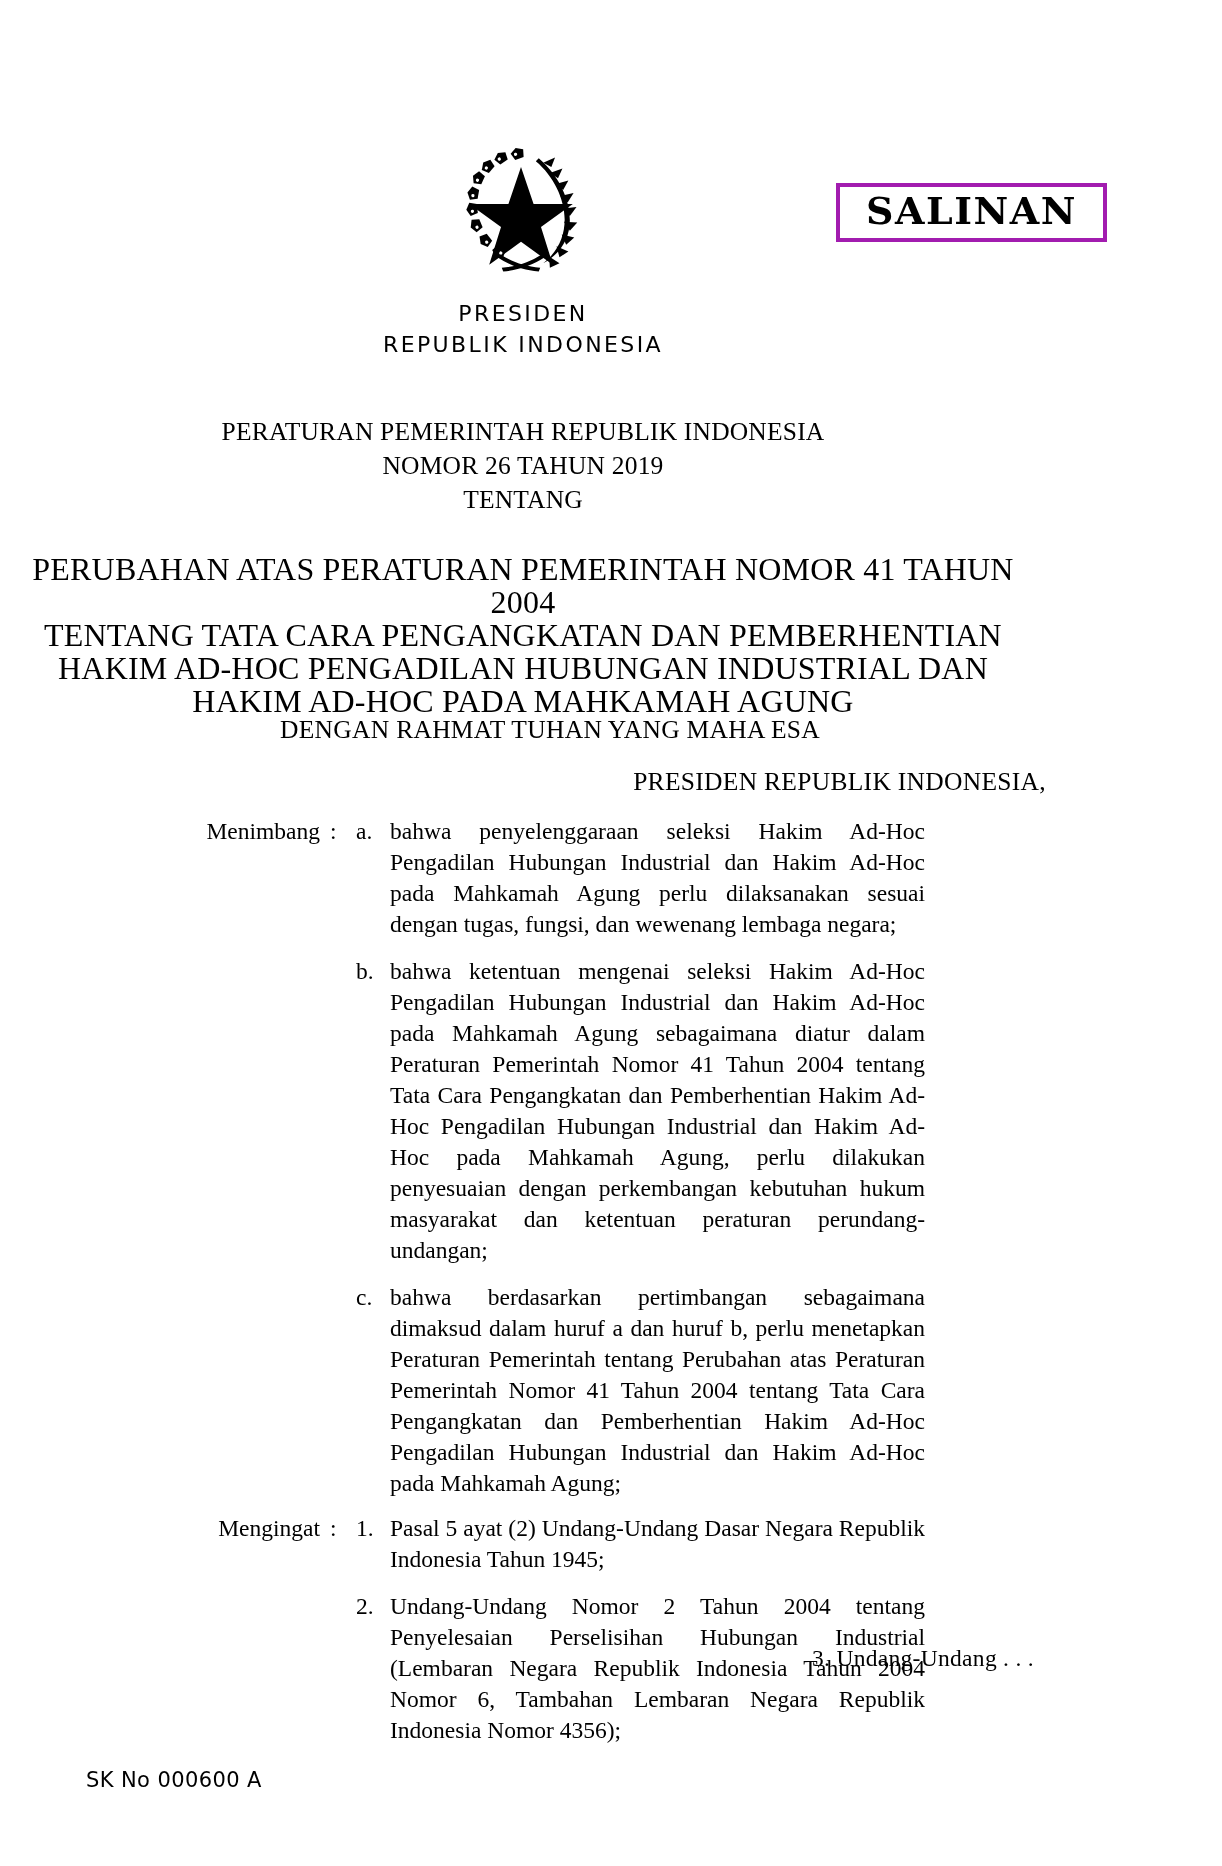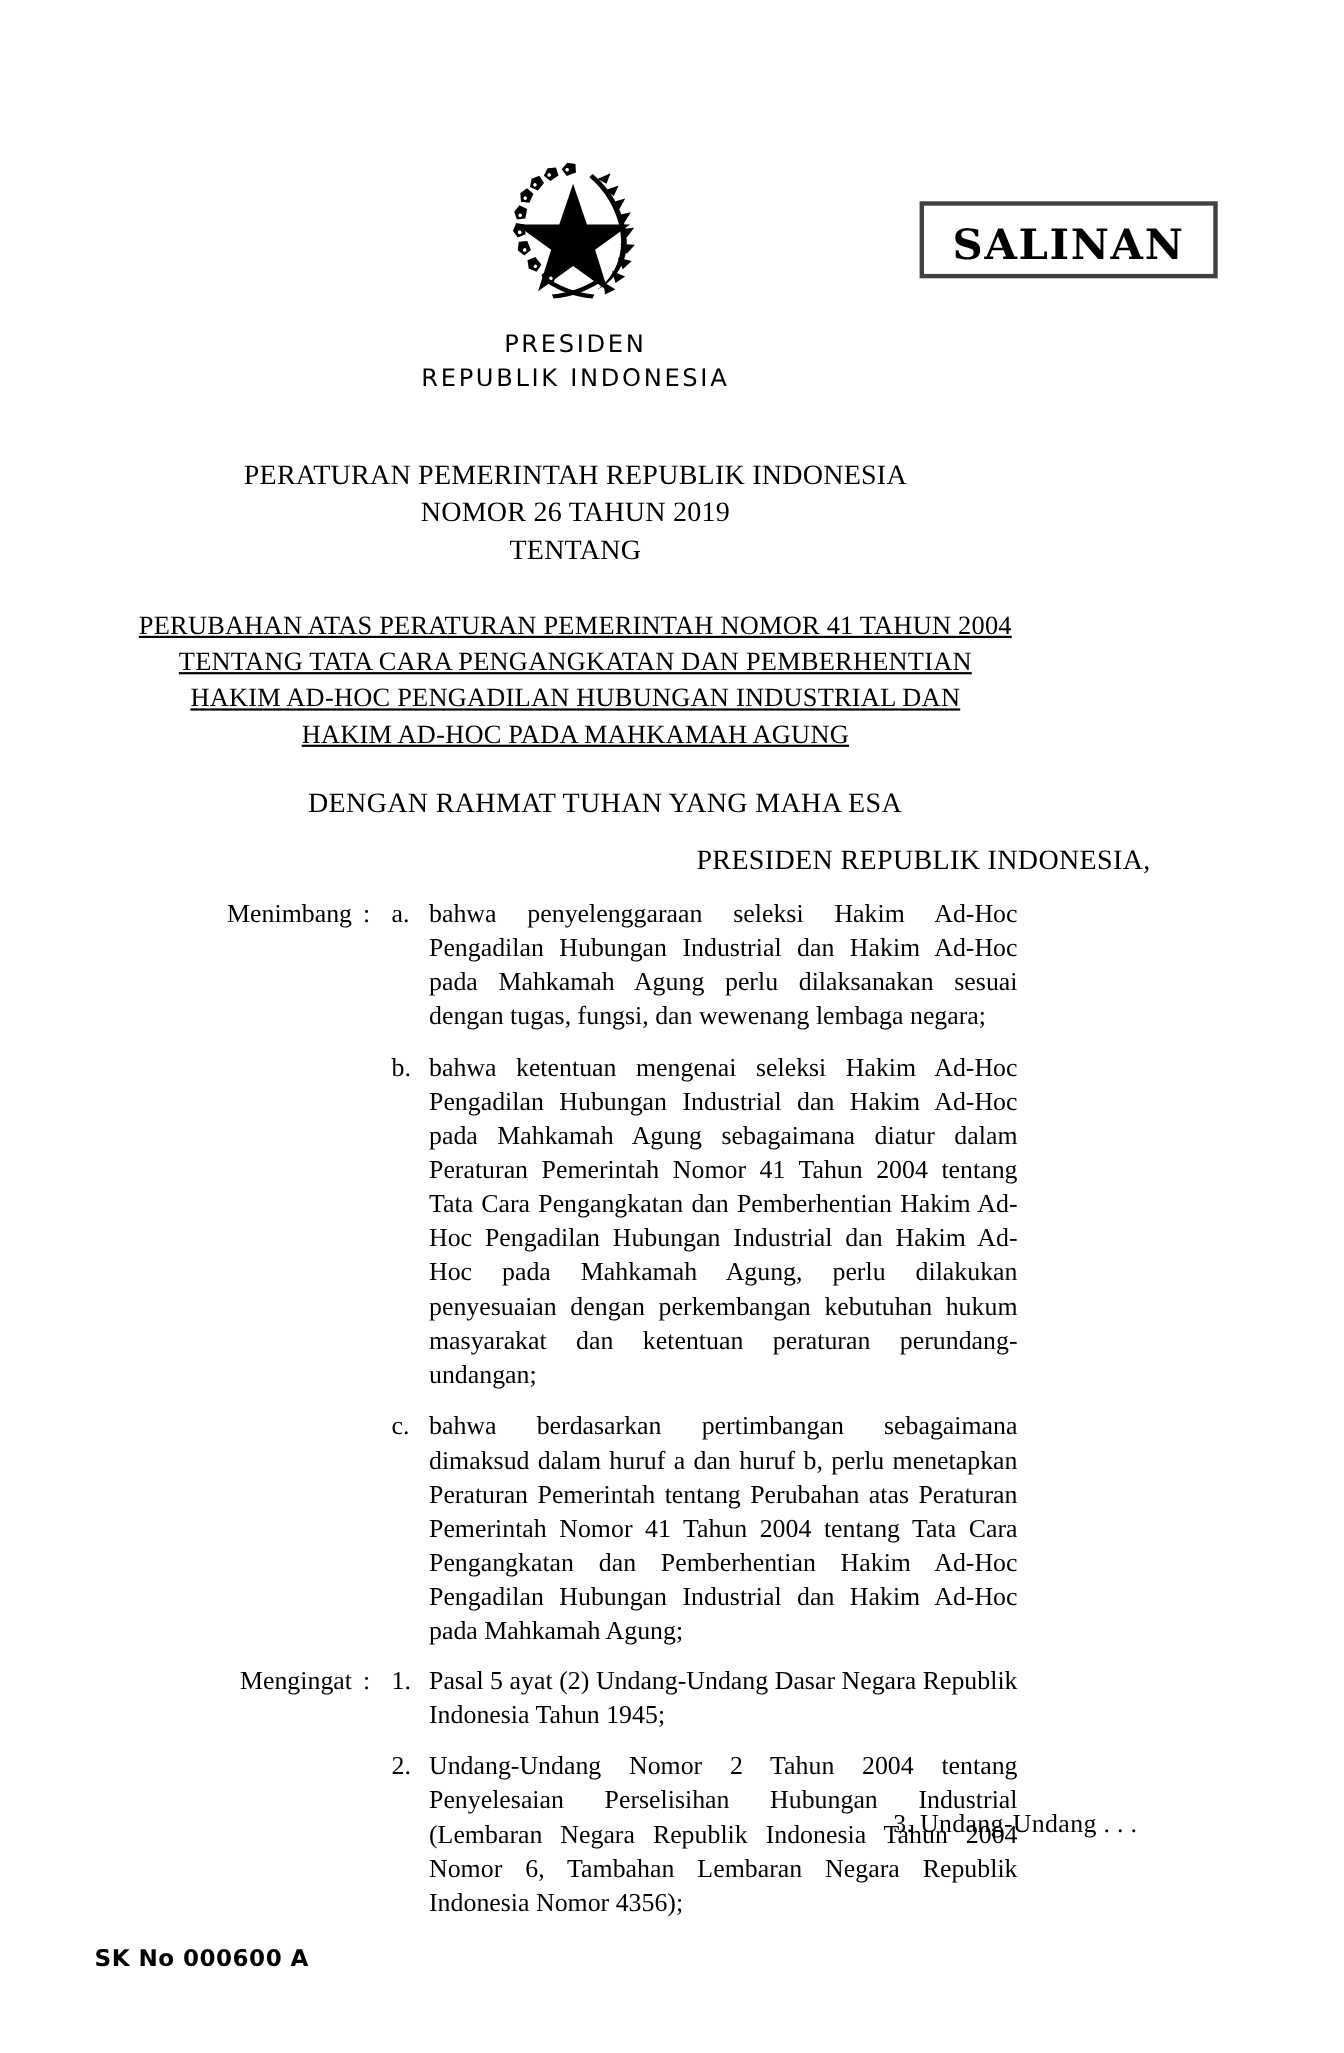--- a/index.html
+++ b/index.html
@@ -32,22 +32,22 @@
     top: 6px;
     width: 148px;
     height: 148px;
   }
   .emblem svg { display: block; width: 148px; height: 148px; }
 
   .salinan-box {
     position: absolute;
     left: 836px;
     top: 53px;
-    border: 4px solid #404040;
-    padding: 16px 26px 8px 26px;
+    border: 4px solid #a21caf;
+    padding: 5px 26px 8px 26px;
     background: #fff;
   }
   .salinan-text {
     font-family: "DejaVu Serif", "Liberation Serif", serif;
     font-weight: bold;
     font-size: 38px;
     letter-spacing: 1.5px;
     line-height: 1;
     white-space: nowrap;
   }
@@ -80,24 +80,23 @@
   }
 
   .subtitle-block {
     position: absolute;
     left: 0;
     top: 553px;
     width: 1046px;
     text-align: center;
   }
   .subtitle-line {
-    font-size: 24px;
+    font-size: 32px;
     line-height: 33px;
     letter-spacing: 0.2px;
-    text-decoration: underline;
   }
 
   .rahmat-line {
     position: absolute;
     left: 0;
     top: 715px;
     width: 1046px;
     text-align: center;
     font-size: 25.5px;
     letter-spacing: 0.3px;
@@ -177,21 +176,21 @@
     letter-spacing: 0.3px;
   }
 
   
   .footer {
     position: absolute;
     left: 86px;
     top: 1768px;
     font-family: "DejaVu Sans", "Liberation Sans", sans-serif;
     font-size: 21px;
-    font-weight: 700;
+    font-weight: 400;
     letter-spacing: 0.4px;
   }
 </style>
 </head>
 <body>
 
 <div class="page">
 
   <div class="header-zone">
 

